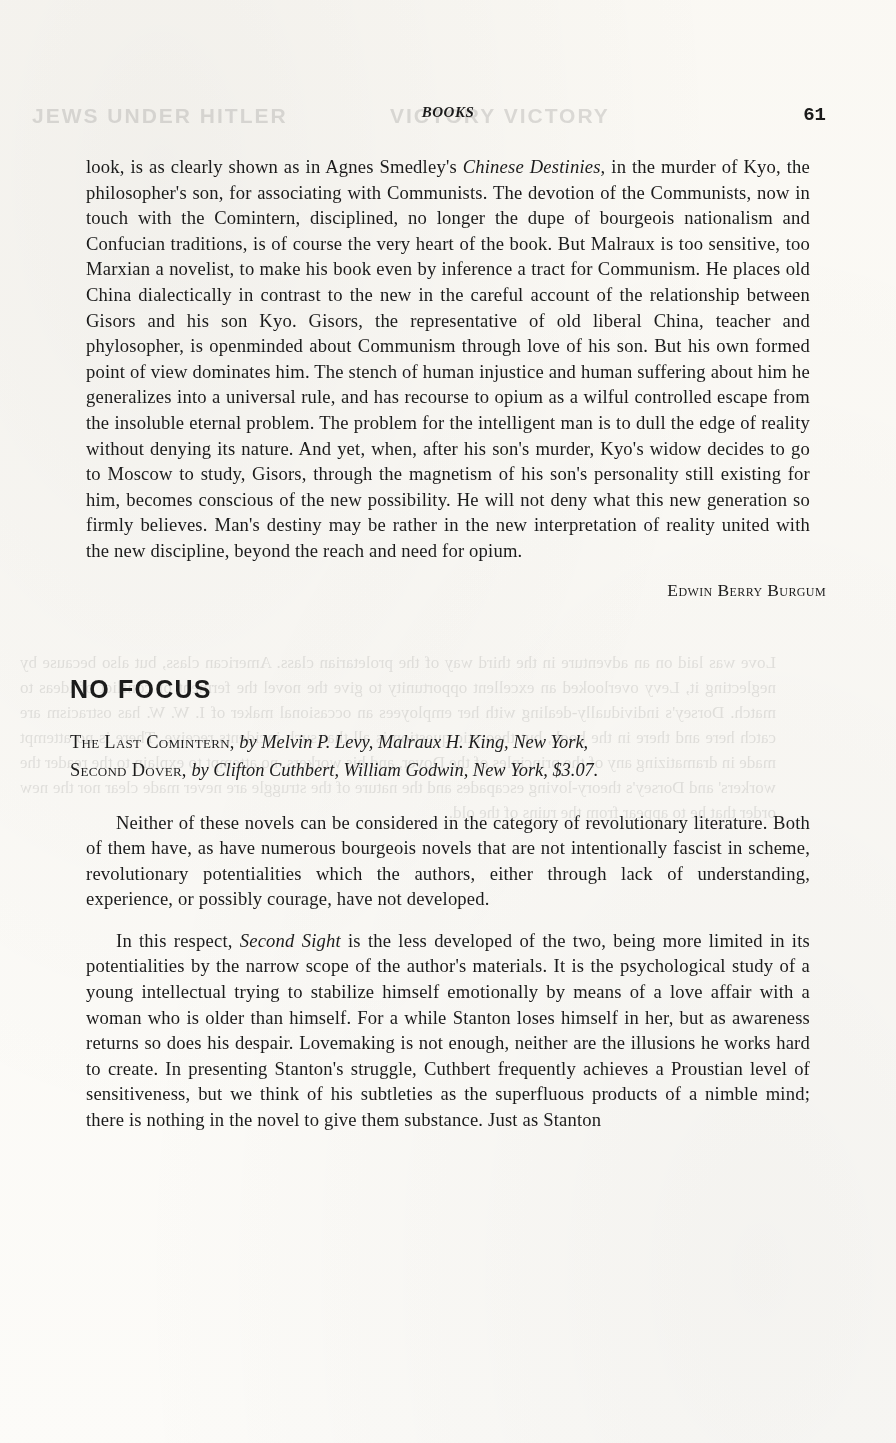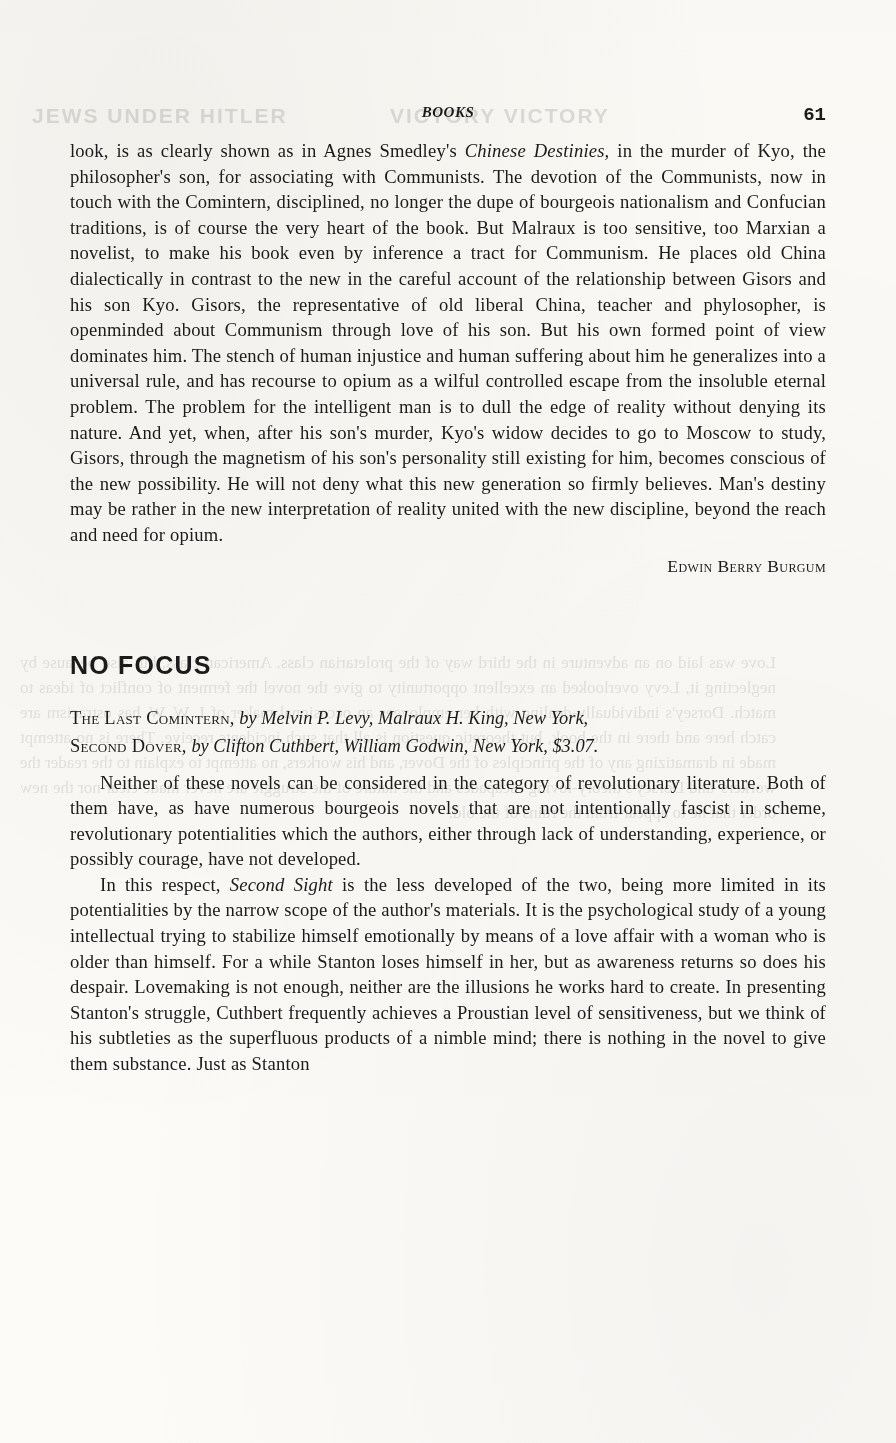--- a/index.html
+++ b/index.html
@@ -60,21 +60,21 @@
     position: absolute;
     right: 0;
     top: 0;
     font-size: 19px;
     font-weight: bold;
     font-family: Liberation Mono, monospace;
   }
 
   
   p.body {
-    margin: 0;
+    margin: 16px;
     font-size: 18.6px;
     line-height: 25.6px;
     text-align: justify;
     text-justify: inter-word;
     letter-spacing: 0.01em;
   }
   p.body.indent { text-indent: 30px; }
   p.body i, span.ital { font-style: italic; }
 
   .byline {

